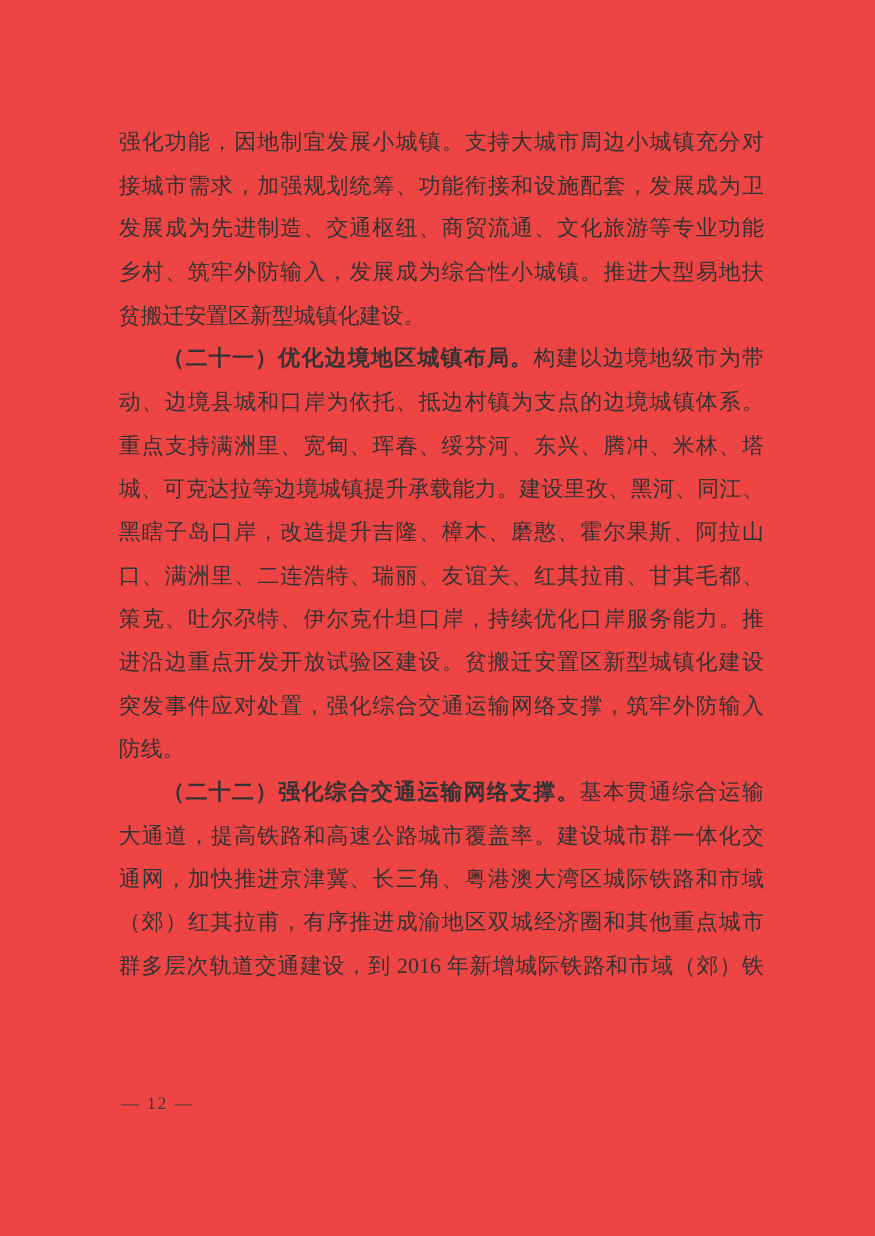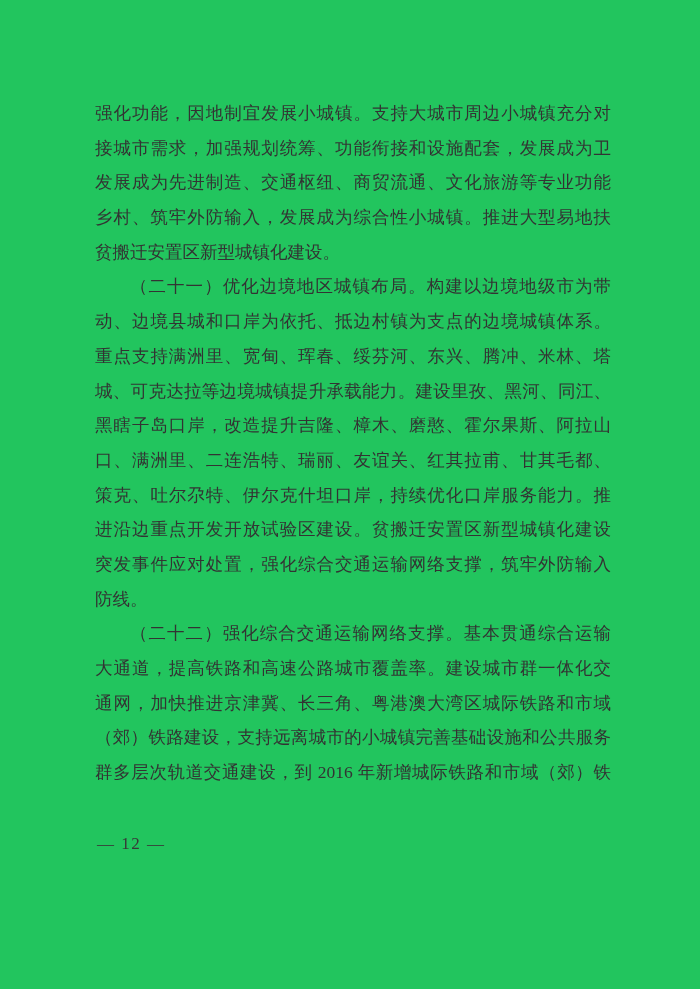--- a/index.html
+++ b/index.html
@@ -4,21 +4,21 @@
 <style>
   html, body {
     margin: 0;
     padding: 0;
     background: #ffffff;
   }
   .page {
     position: relative;
     width: 700px;
     height: 989px;
-    background: #22c55e;
+    background: #ef4444;
     overflow: hidden;
     font-family: "Liberation Serif", "DejaVu Serif", serif;
   }
   .body-text {
     position: absolute;
     left: 95px;
     top: 96px;
     width: 516px;
     color: #333333;
     font-size: 17.5px;
@@ -34,26 +34,26 @@
     text-align: justify;
     text-align-last: justify;
     text-justify: inter-ideograph;
   }
   .line.last {
     text-align: left;
     text-align-last: left;
   }
   .line.indent { padding-left: 35px; }
   .run { font-weight: normal; }
-  .run.bold { font-weight: 400; }
+  .run.bold { font-weight: 700; }
   .footer {
     position: absolute;
     left: 97px;
-    top: 832px;
-    font-size: 17px;
+    top: 872px;
+    font-size: 14px;
     line-height: 24px;
     color: #383838;
     letter-spacing: 1.5px;
   }
 </style>
 </head>
 <body>
 
 <div class="page">
   <main class="body-text" id="paragraphs">
@@ -73,20 +73,20 @@
         <div class="line fill"><span class="run">口、满洲里、二连浩特、瑞丽、友谊关、红其拉甫、甘其毛都、</span></div>
         <div class="line fill"><span class="run">策克、吐尔尕特、伊尔克什坦口岸，持续优化口岸服务能力。推</span></div>
         <div class="line fill"><span class="run">进沿边重点开发开放试验区建设。贫搬迁安置区新型城镇化建设</span></div>
         <div class="line fill"><span class="run">突发事件应对处置，强化综合交通运输网络支撑，筑牢外防输入</span></div>
         <div class="line last"><span class="run">防线。</span></div>
       </div>
       <div class="para">
         <div class="line fill indent"><span class="run bold">（二十二）强化综合交通运输网络支撑。</span><span class="run">基本贯通综合运输</span></div>
         <div class="line fill"><span class="run">大通道，提高铁路和高速公路城市覆盖率。建设城市群一体化交</span></div>
         <div class="line fill"><span class="run">通网，加快推进京津冀、长三角、粤港澳大湾区城际铁路和市域</span></div>
-        <div class="line fill"><span class="run">（郊）铁路建设，支持远离城市的小城镇完善基础设施和公共服务</span></div>
+        <div class="line fill"><span class="run">（郊）红其拉甫，有序推进成渝地区双城经济圈和其他重点城市</span></div>
         <div class="line fill"><span class="run">群多层次轨道交通建设，到 2016 年新增城际铁路和市域（郊）铁</span></div>
       </div>
     </main>
   <div class="footer">
     <span>— 12 —</span>
   </div>
 </div>
 
 </body></html>

